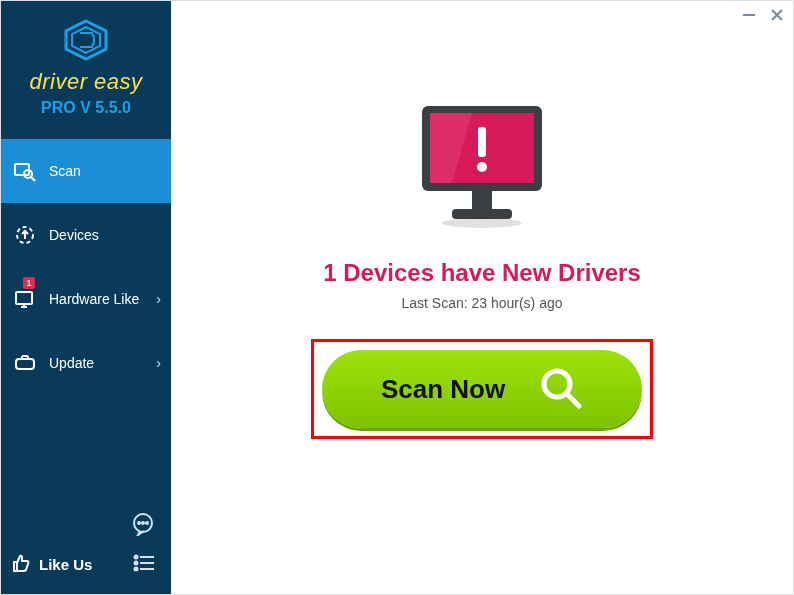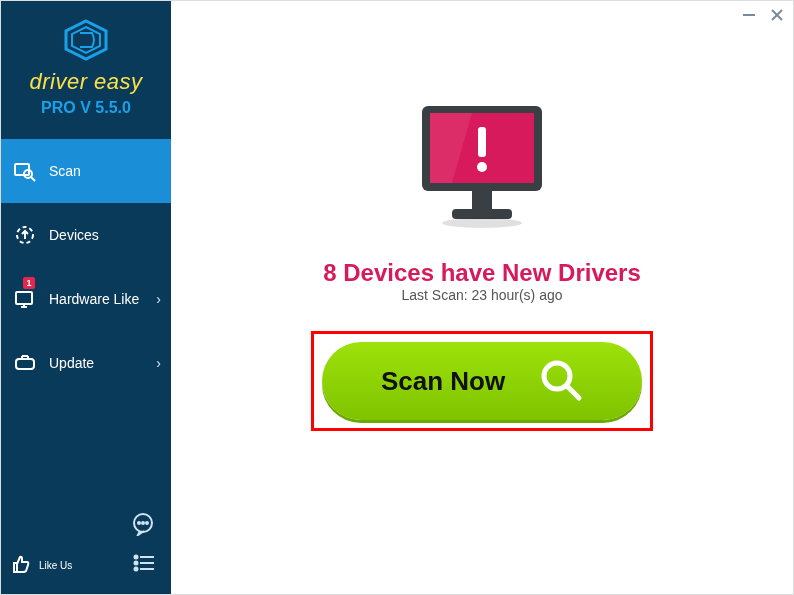--- a/index.html
+++ b/index.html
@@ -109,21 +109,22 @@
     cursor: pointer;
   }
   .like-us {
     position: absolute;
     left: 10px;
     bottom: 18px;
     display: flex;
     align-items: center;
     cursor: pointer;
     color: #fff;
-    font-size: 10px;
+    font-size: 15px;
+    font-weight: bold;
   }
   .like-us .thumb { margin-right: 8px; }
 
   
   .titlebar {
     position: absolute;
     top: 6px;
     right: 8px;
     display: flex;
     gap: 10px;
@@ -154,21 +155,21 @@
   }
   .status-text {
     color: #d61a5b;
     font-size: 24px;
     font-weight: 700;
     margin-top: 24px;
   }
   .last-scan {
     color: #555;
     font-size: 14px;
-    margin-top: 0;
+    margin-top: 8px;
   }
   .scan-wrap {
     margin-top: 28px;
     border: 3px solid #ff0000;
     padding: 8px;
   }
   .scan-btn {
     background: #8cd100;
     background: linear-gradient(#9de20a, #7fc300);
     border: none;
@@ -315,21 +316,21 @@
 
         <rect x="71" y="26" width="8" height="30" rx="3" fill="#fff"></rect>
         <circle cx="75" cy="66" r="5" fill="#fff"></circle>
 
         <rect x="65" y="90" width="20" height="18" fill="#3a3f44"></rect>
         <rect x="45" y="108" width="60" height="10" rx="4" fill="#3a3f44"></rect>
         <ellipse cx="75" cy="122" rx="40" ry="5" fill="#000" opacity="0.12"></ellipse>
       </svg>
     </div>
 
-    <div class="status-text">8 Devices have New Drivers</div>
+    <div class="status-text">1 Devices have New Drivers</div>
     <div class="last-scan">Last Scan: 23 hour(s) ago</div>
 
     <div class="scan-wrap">
       <button class="scan-btn">
         <span class="scan-btn-label">Scan Now</span>
         <span>
           <svg width="44" height="44" viewBox="0 0 44 44" fill="none" stroke="#fff" stroke-width="5" stroke-linecap="round">
             <circle cx="18" cy="18" r="13"></circle>
             <line x1="28" y1="28" x2="40" y2="40"></line>
           </svg>

